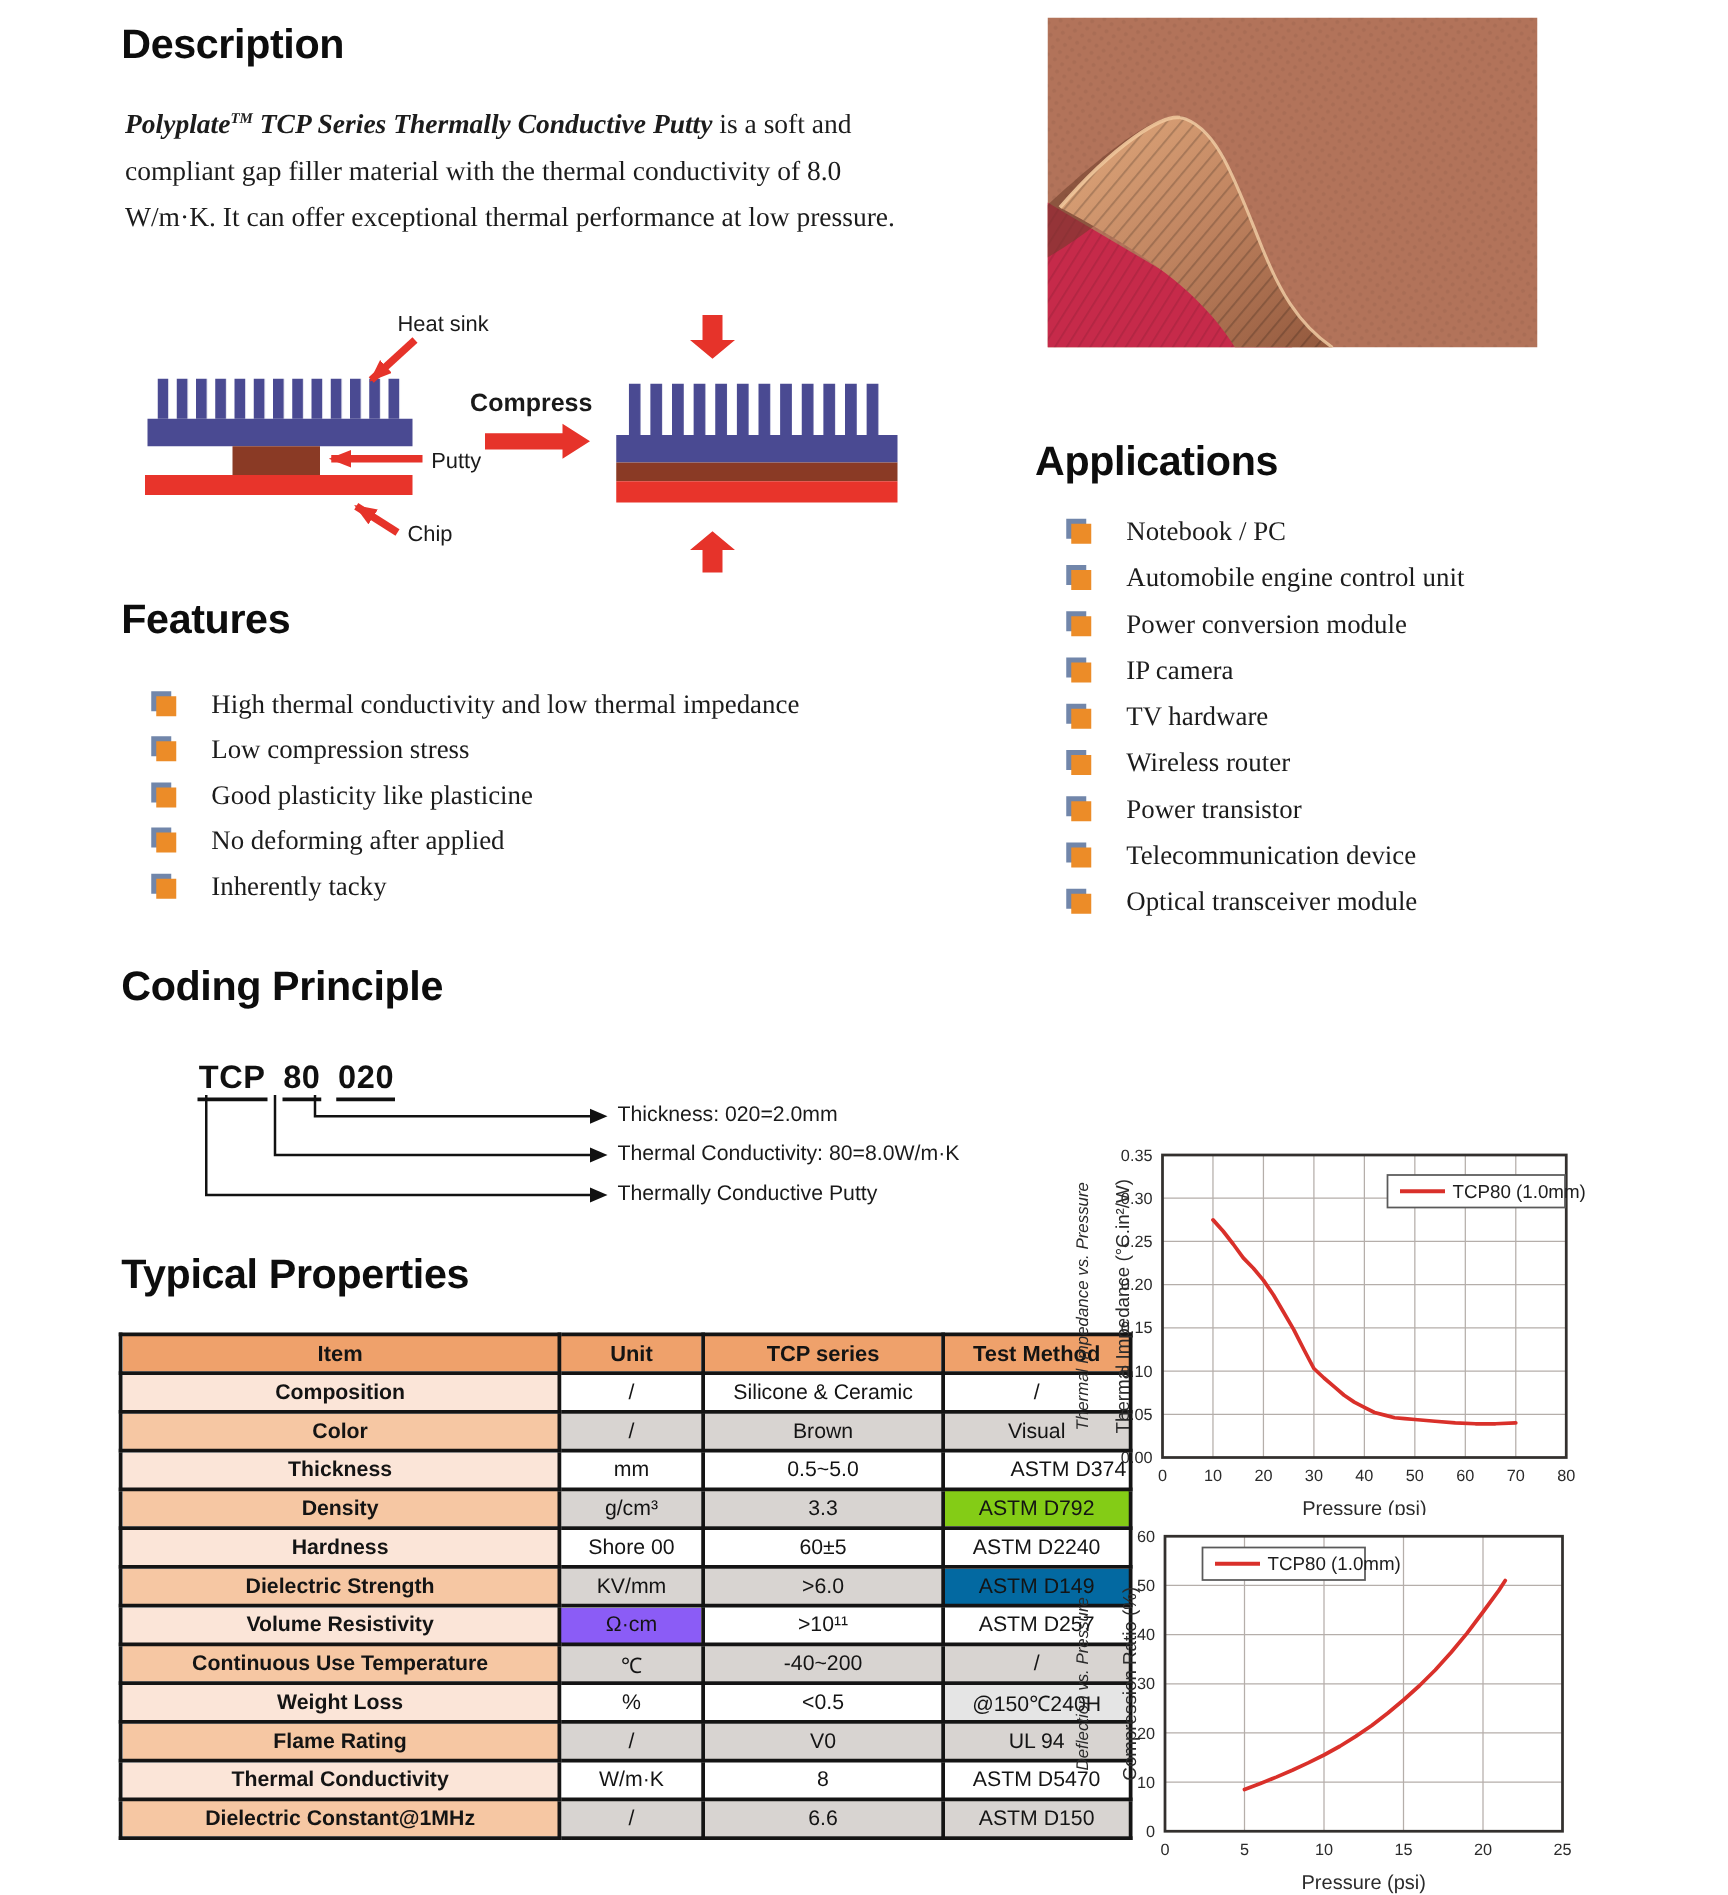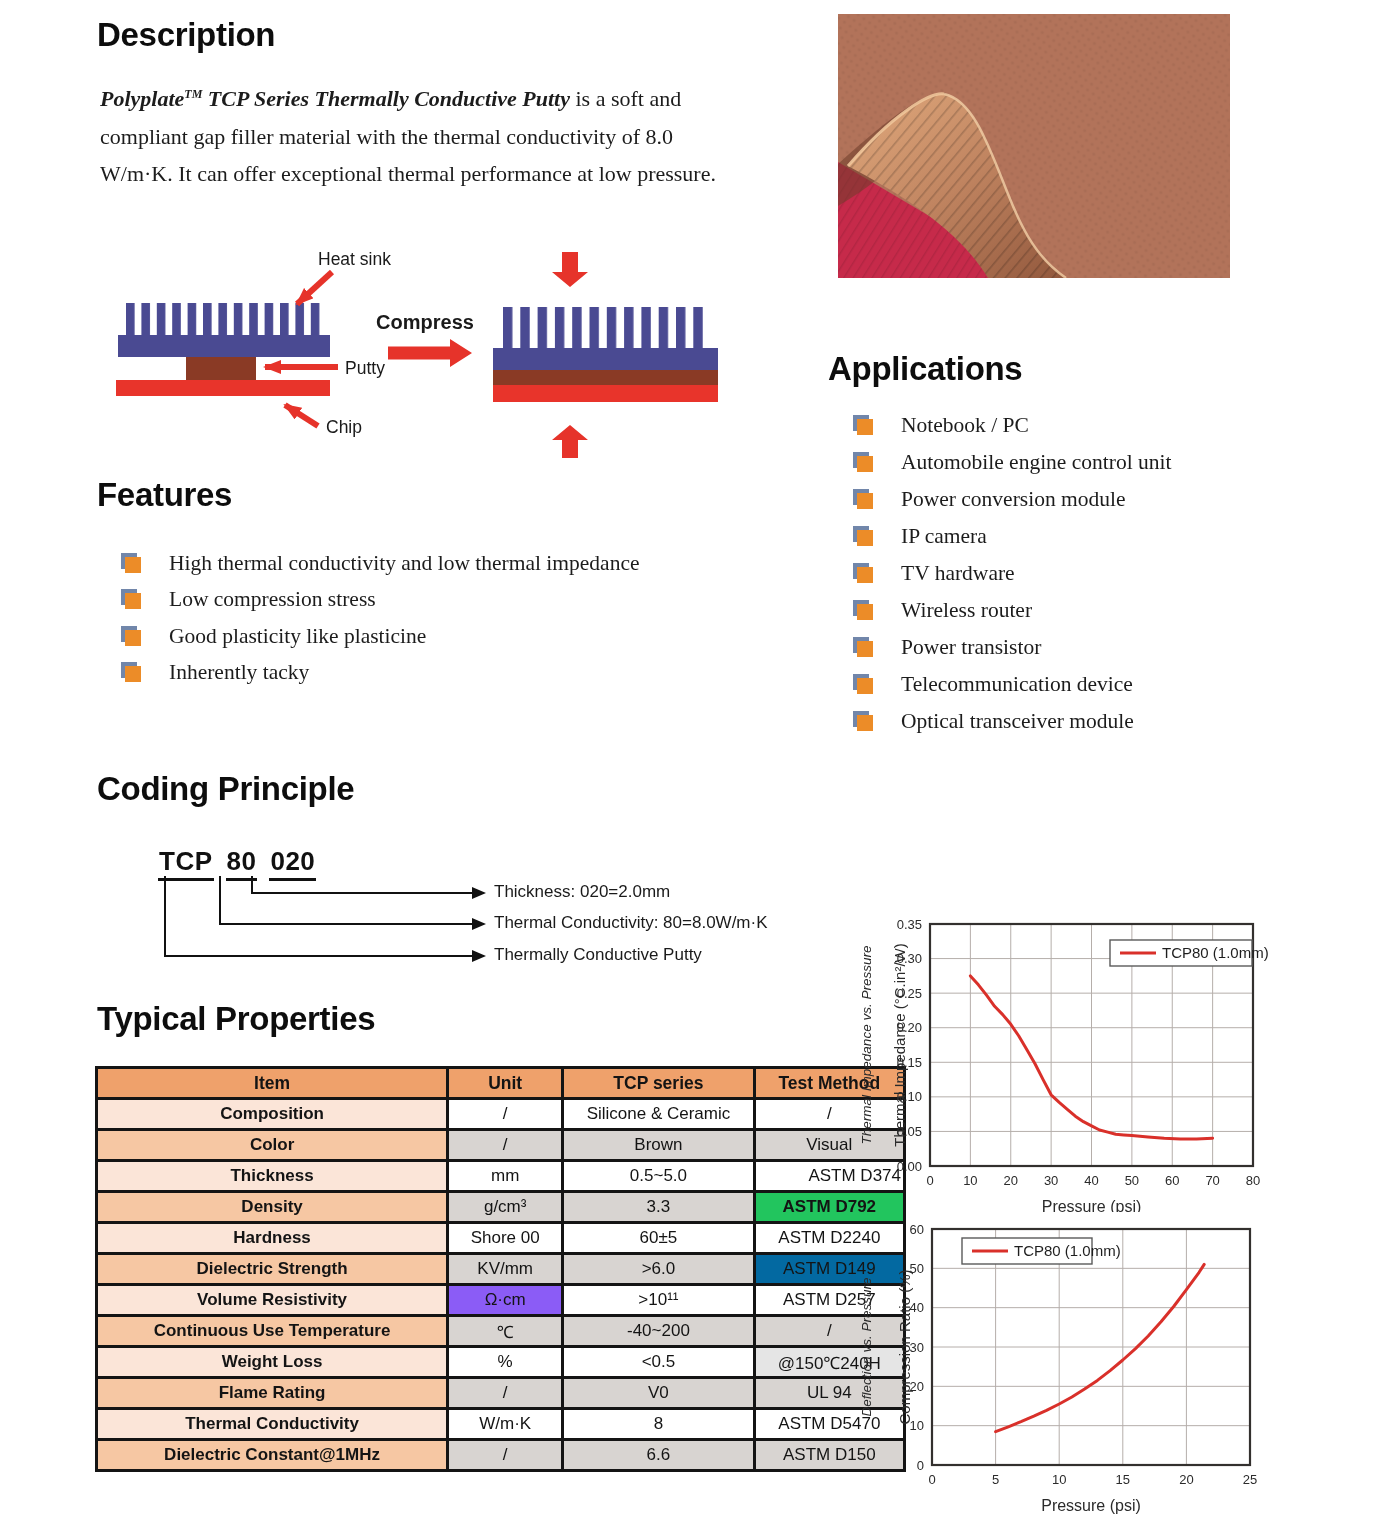--- a/index.html
+++ b/index.html
@@ -131,20 +131,24 @@
       <div class="list-item">
         <span class="bullet"></span>
         <span class="list-label">Low compression stress</span>
       </div>
       <div class="list-item">
         <span class="bullet"></span>
         <span class="list-label">Good plasticity like plasticine</span>
       </div>
       <div class="list-item">
         <span class="bullet"></span>
+        <span class="list-label">No deforming after applied</span>
+      </div>
+      <div class="list-item">
+        <span class="bullet"></span>
         <span class="list-label">Inherently tacky</span>
       </div>
     </div>
 
   <div class="heading" style="left:828px;top:350px">Applications</div>
   <div class="list" style="left:853px;top:411px;gap:9px">
       <div class="list-item">
         <span class="bullet"></span>
         <span class="list-label">Notebook / PC</span>
       </div>
@@ -232,21 +236,21 @@
         <tr>
           <td class="item" style="background: rgb(251, 229, 216);">Thickness</td>
           <td style="background: rgb(255, 255, 255);">mm</td>
           <td style="background: rgb(255, 255, 255);">0.5~5.0</td>
           <td style="background: rgb(255, 255, 255); text-align: right;">ASTM D374</td>
         </tr>
         <tr>
           <td class="item" style="background: rgb(246, 199, 163);">Density</td>
           <td style="background: rgb(216, 212, 209);">g/cm³</td>
           <td style="background: rgb(216, 212, 209);">3.3</td>
-          <td style="background: #22c55e; font-weight: bold;">ASTM D792</td>
+          <td style="background: #84cc16;">ASTM D792</td>
         </tr>
         <tr>
           <td class="item" style="background: rgb(251, 229, 216);">Hardness</td>
           <td style="background: rgb(255, 255, 255); text-align: center;">Shore 00</td>
           <td style="background: rgb(255, 255, 255);">60±5</td>
           <td style="background: rgb(255, 255, 255);">ASTM D2240</td>
         </tr>
         <tr>
           <td class="item" style="background: rgb(246, 199, 163);">Dielectric Strength</td>
           <td style="background: rgb(216, 212, 209);">KV/mm</td>

